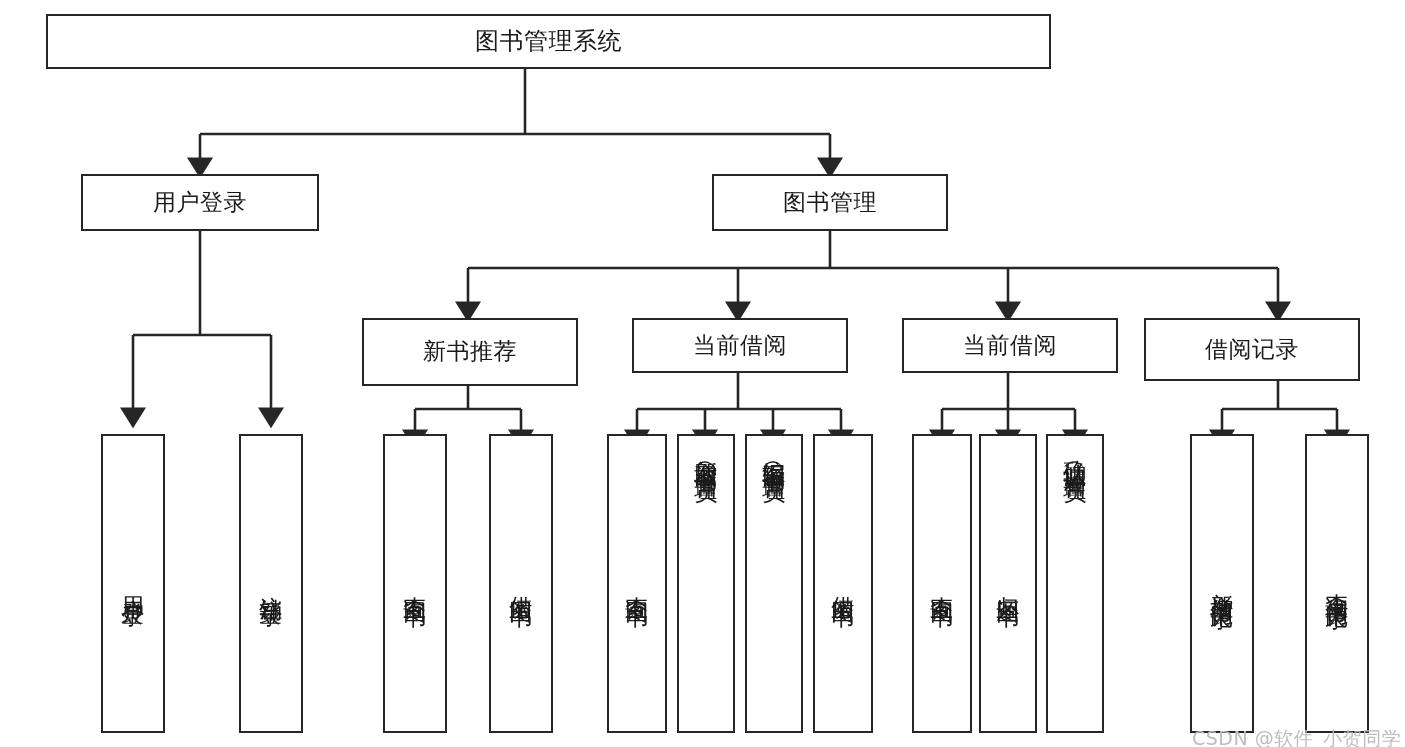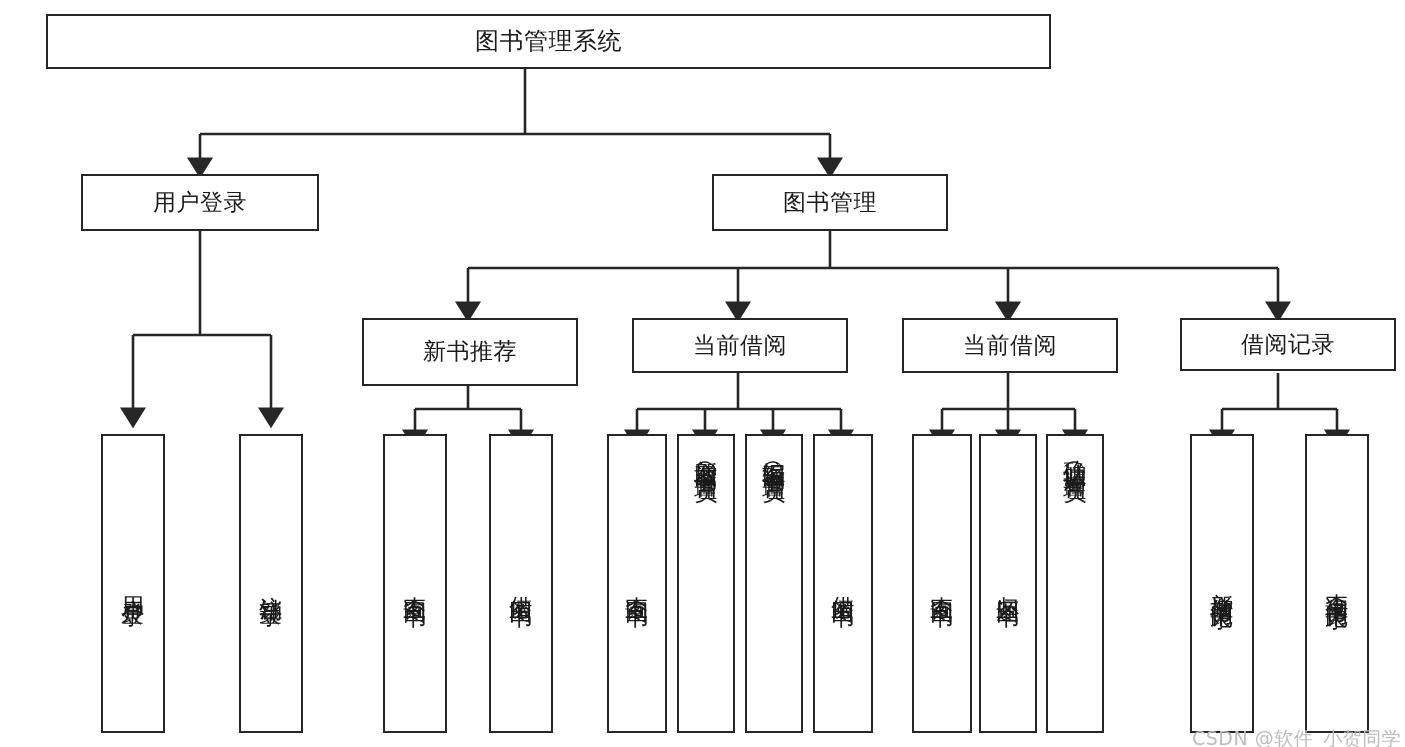--- a/index.html
+++ b/index.html
@@ -123,21 +123,21 @@
   </svg>
 
   <div class="node horizontal root" style="left:18px; top:14px; width:1005px; height:55px;">图书管理系统</div>
 
   <div class="node horizontal" style="left:81px; top:174px; width:238px; height:57px;">用户登录</div>
   <div class="node horizontal" style="left:712px; top:174px; width:236px; height:57px;">图书管理</div>
 
   <div class="node horizontal" style="left:362px; top:318px; width:216px; height:68px;">新书推荐</div>
   <div class="node horizontal" style="left:632px; top:318px; width:216px; height:55px;">当前借阅</div>
   <div class="node horizontal" style="left:902px; top:318px; width:216px; height:55px;">当前借阅</div>
-  <div class="node horizontal" style="left:1180px; top:318px; width:216px; height:53px;">借阅记录</div>
+  <div class="node horizontal" style="left:1144px; top:318px; width:216px; height:63px;">借阅记录</div>
 
   <div class="node vertical" style="left:101px; top:434px; width:64px; height:299px;">用户登录</div>
   <div class="node vertical" style="left:239px; top:434px; width:64px; height:299px;">注销登录</div>
 
   <div class="node vertical" style="left:383px; top:434px; width:64px; height:299px;">查询图书</div>
   <div class="node vertical" style="left:489px; top:434px; width:64px; height:299px;">借阅图书</div>
 
   <div class="node vertical" style="left:607px; top:434px; width:60px; height:299px;">查询图书</div>
   <div class="node vertical top-aligned" style="left:677px; top:434px; width:58px; height:299px;">新增图书（管理员）</div>
   <div class="node vertical top-aligned" style="left:745px; top:434px; width:58px; height:299px;">编辑图书（管理员）</div>

